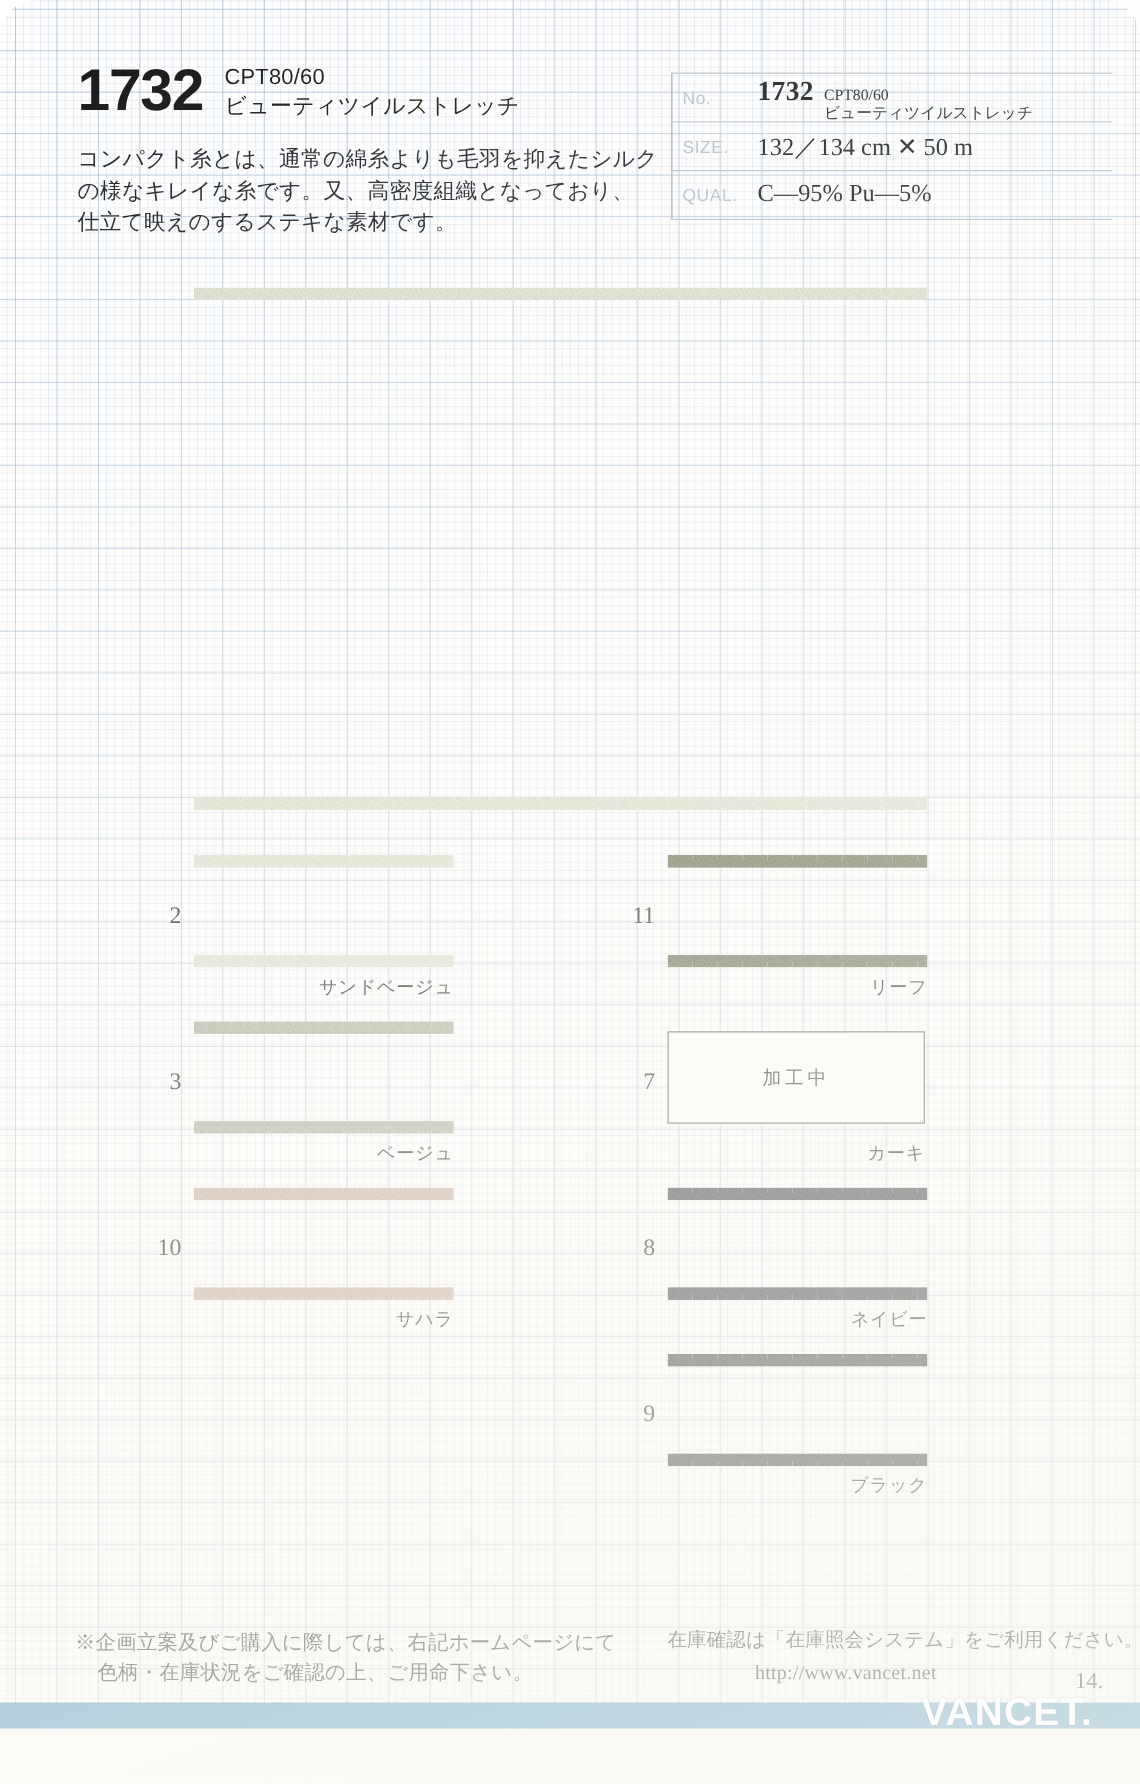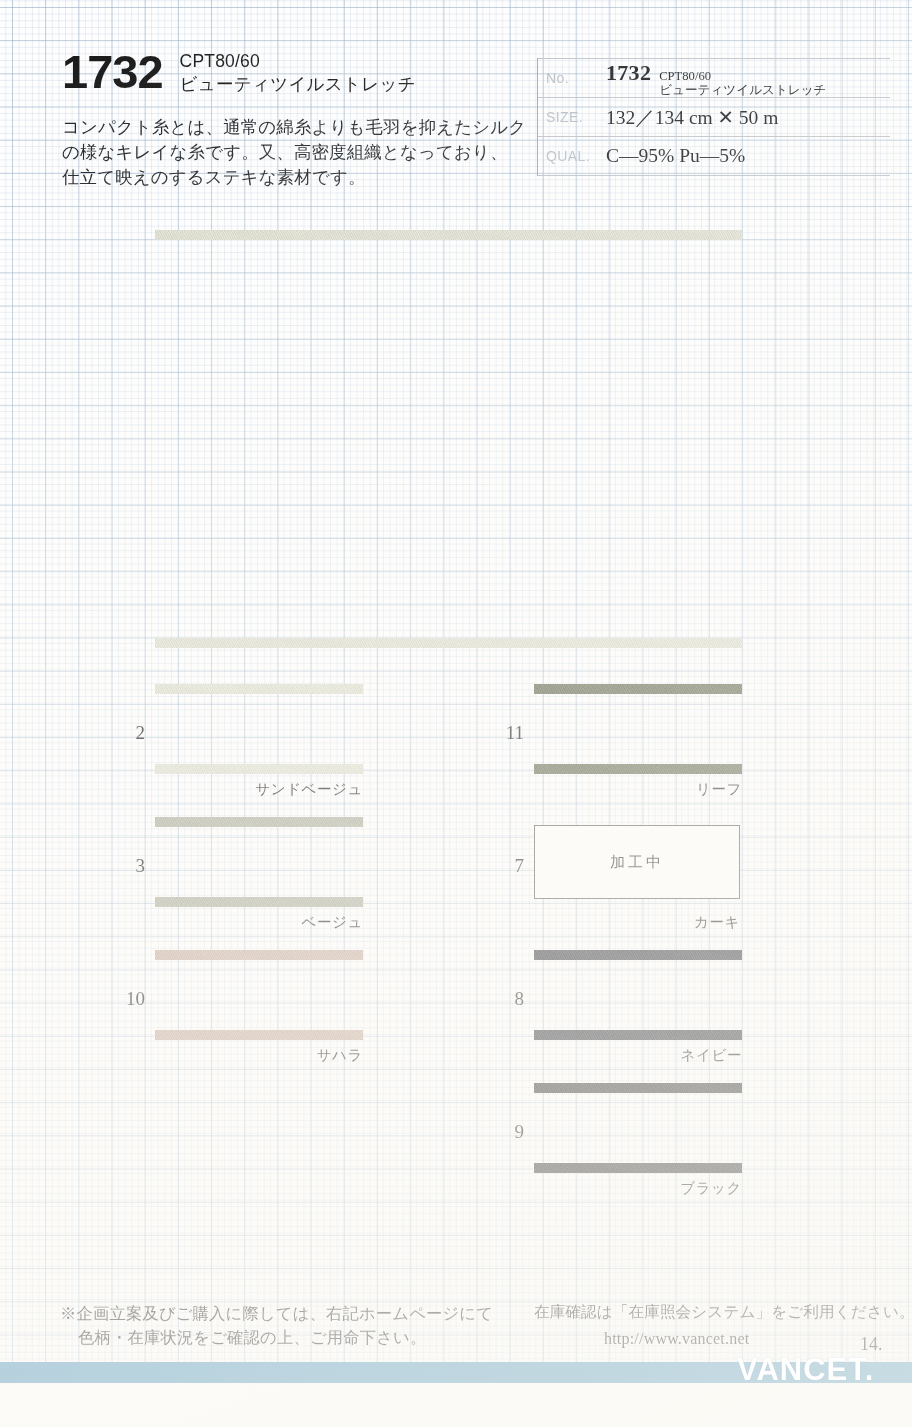--- a/index.html
+++ b/index.html
@@ -26,20 +26,21 @@
       linear-gradient(to right, rgba(150,175,200,0.55) 1px, transparent 1px),
       linear-gradient(to bottom, rgba(150,175,200,0.55) 1px, transparent 1px),
       linear-gradient(to right, rgba(150,175,200,0.22) 1px, transparent 1px),
       linear-gradient(to bottom, rgba(150,175,200,0.22) 1px, transparent 1px);
     background-size:
       33.2px 33.2px,
       33.2px 33.2px,
       6.64px 6.64px,
       6.64px 6.64px;
     background-position: 12px 7px, 12px 7px, 12px 7px, 12px 7px;
+    border-radius: 29px;
   }
   
   #paper-tint {
     position: absolute;
     left: 0; top: 0; right: 0; bottom: 0;
     background: linear-gradient(160deg, rgba(255,253,248,0.0) 0%, rgba(252,250,244,0.55) 60%, rgba(250,248,242,0.75) 100%);
     pointer-events: none;
   }
 
   

